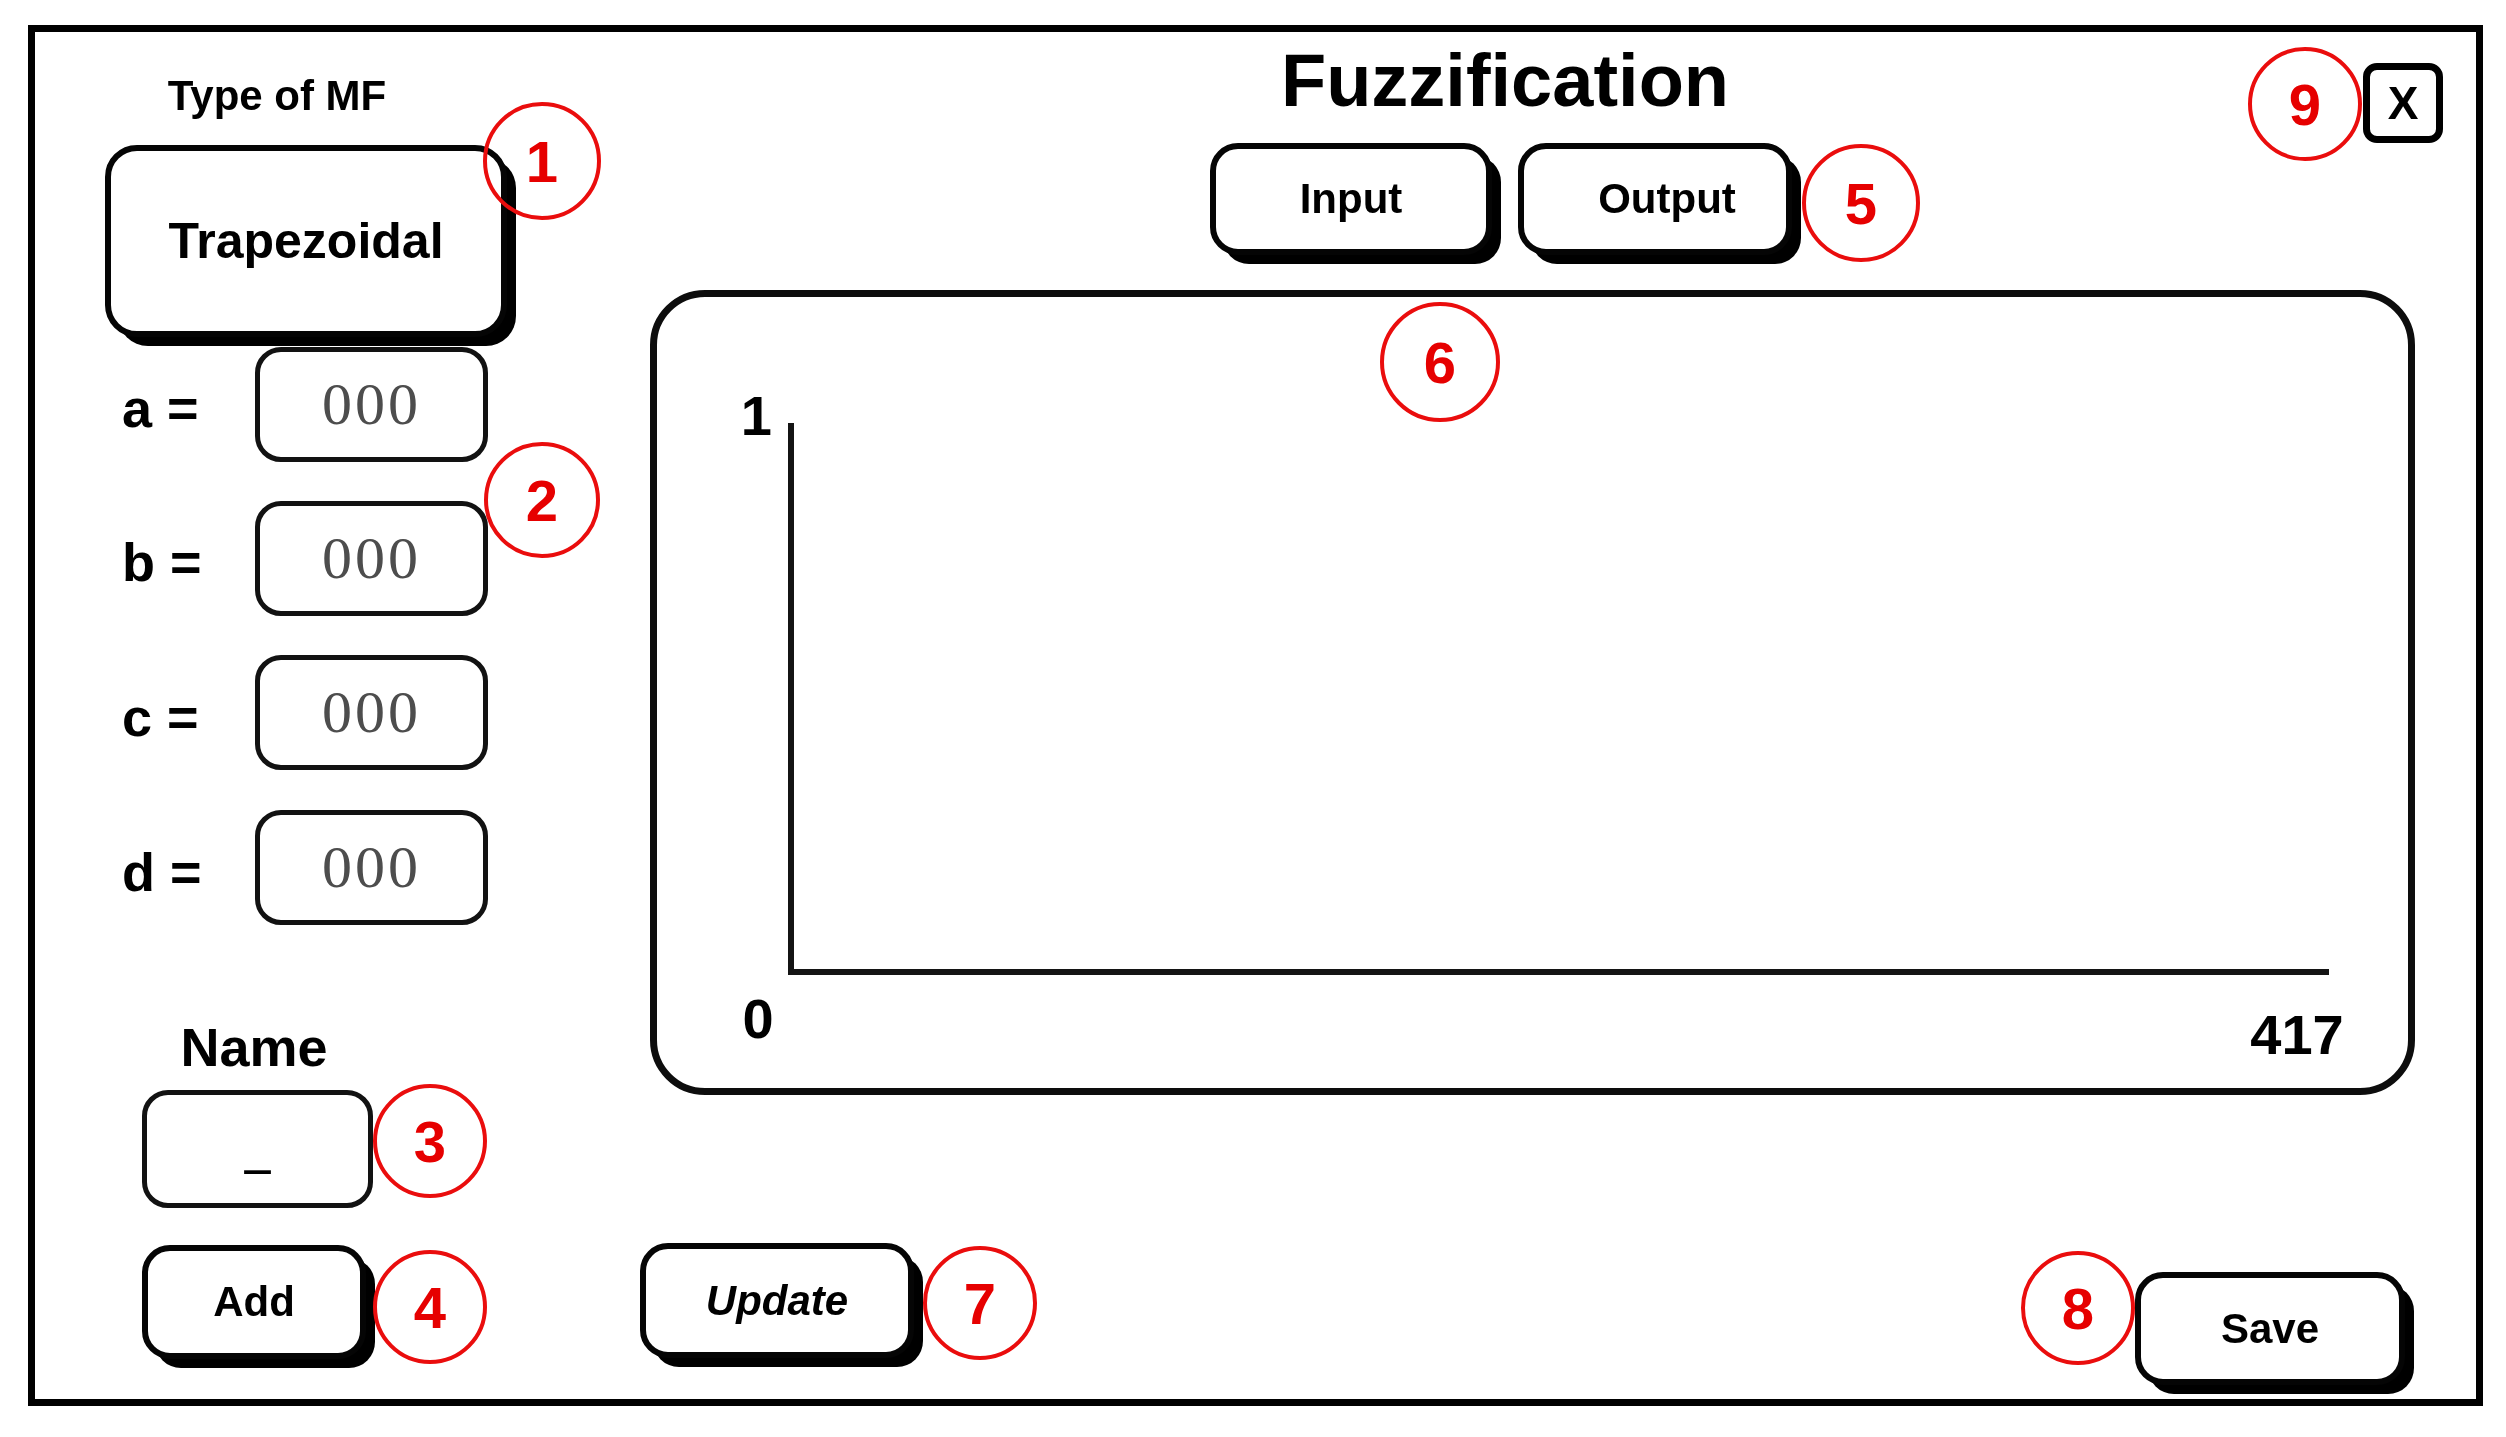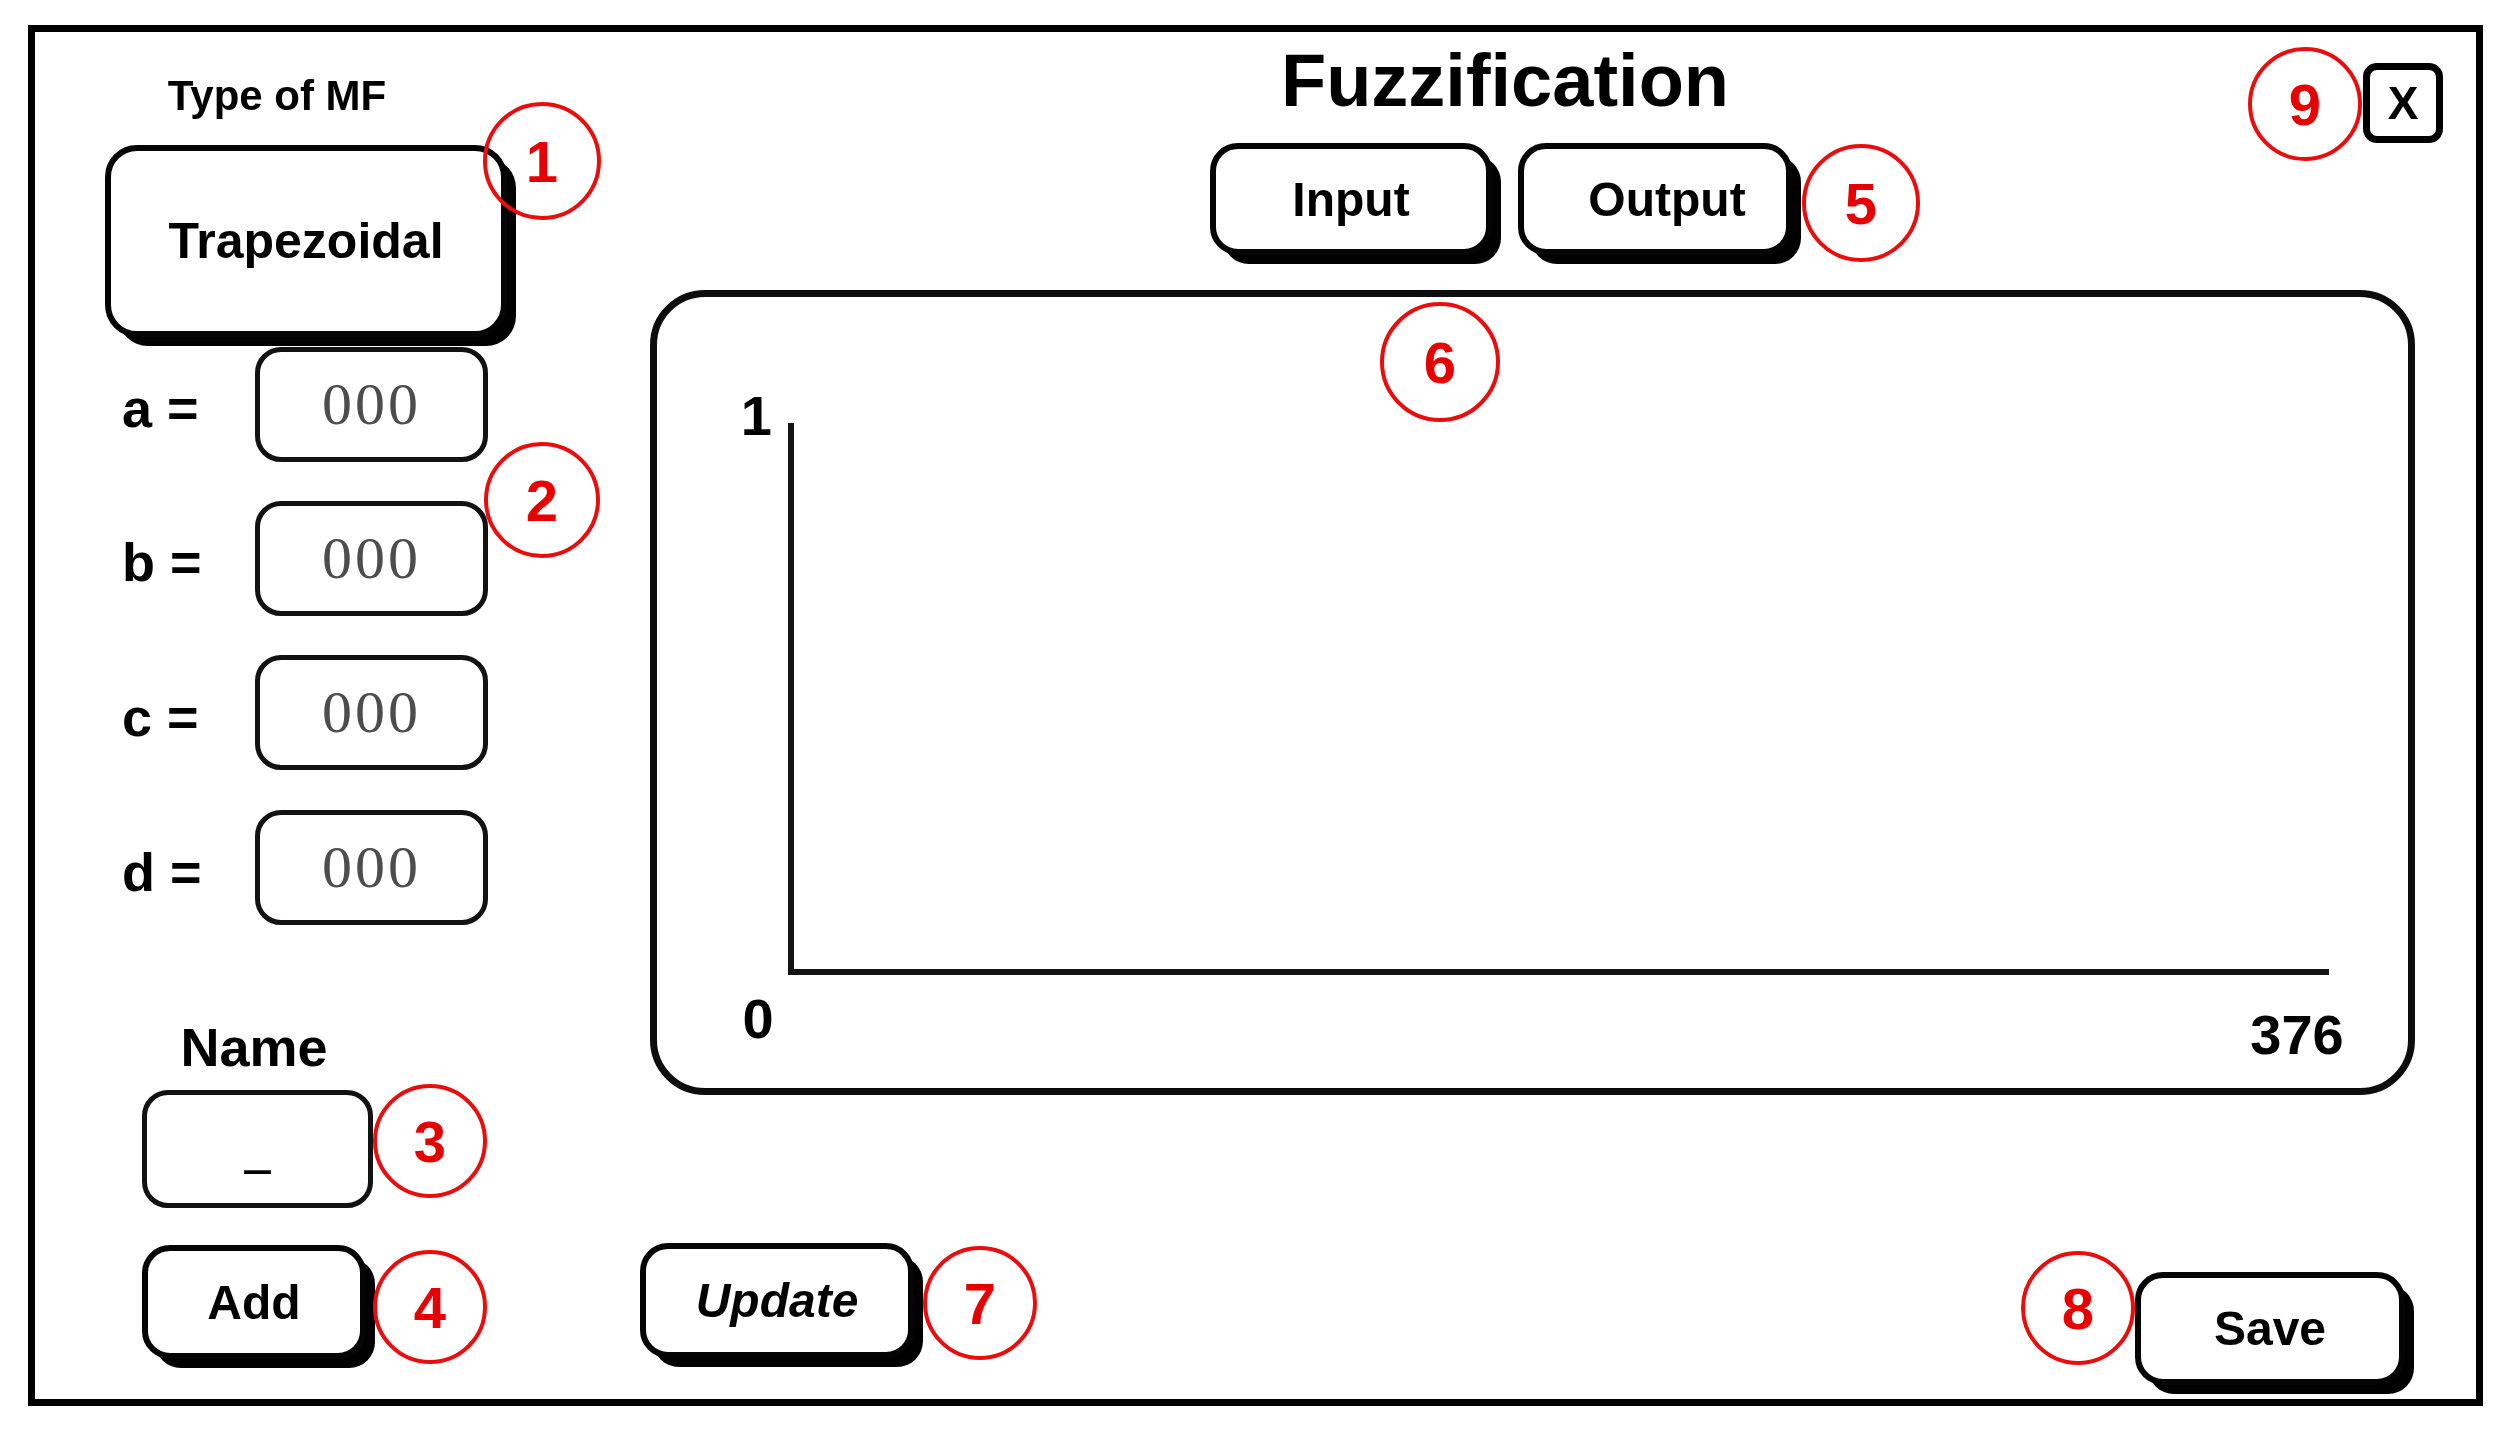--- a/index.html
+++ b/index.html
@@ -12,21 +12,21 @@
     position:absolute; left:28px; top:25px; width:2455px; height:1381px;
     border:7px solid #000; background:#fff; box-sizing:border-box;
   }
   .static-label { position:absolute; font-weight:bold; color:#000;margin-top:16px; }
 
   
   .btn3d {
     position:absolute; background:#fff; border:6px solid #050505; border-radius:28px;
     box-sizing:border-box; box-shadow:11px 11px 0 -2px #000;
     display:flex; align-items:center; justify-content:center;
-    font-weight:bold; font-size:48px; color:#000; cursor:default;
+    font-weight:bold; font-size:42px; color:#000; cursor:default;
   }
 
   
   .field {
     position:absolute; background:#fff; border:5px solid #121212; border-radius:26px;
     box-sizing:border-box; display:flex; align-items:center; justify-content:center;
     font-size:60px; letter-spacing:3px; color:#4d4d4d;font-family:Liberation Serif, serif;
   }
 
   .param-label { position:absolute; font-weight:bold; font-size:54px; color:#000; }
@@ -98,21 +98,21 @@
 
   <div class="close-btn">X</div>
 
   <div class="chart-panel"></div>
 
   <div class="axis" style="left:788px; top:423px; width:6px; height:552px;"></div>
   <div class="axis" style="left:788px; top:969px; width:1541px; height:6px;"></div>
 
   <div class="axis-label" style="left:710px; top:383px; width:62px; text-align:right;">1</div>
   <div class="axis-label" style="left:733px; top:986px; width:50px; text-align:center;">0</div>
-  <div class="axis-label" style="left:2240px; top:1002px; width:114px; text-align:center;">376</div>
+  <div class="axis-label" style="left:2240px; top:1002px; width:114px; text-align:center;">417</div>
 
   <div class="btn3d" style="left:640px; top:1243px; width:274px; height:115px;font-style:italic;">Update</div>
 
   <div class="btn3d" style="left:2135px; top:1272px; width:270px; height:113px;">Save</div>
 
   <div class="ann" style="left:483px;  top:102px;  width:118px; height:118px;">1</div>
   <div class="ann" style="left:484px;  top:442px;  width:116px; height:116px;">2</div>
   <div class="ann" style="left:373px;  top:1084px; width:114px; height:114px;">3</div>
   <div class="ann" style="left:373px;  top:1250px; width:114px; height:114px;">4</div>
   <div class="ann" style="left:1802px; top:144px;  width:118px; height:118px;">5</div>

